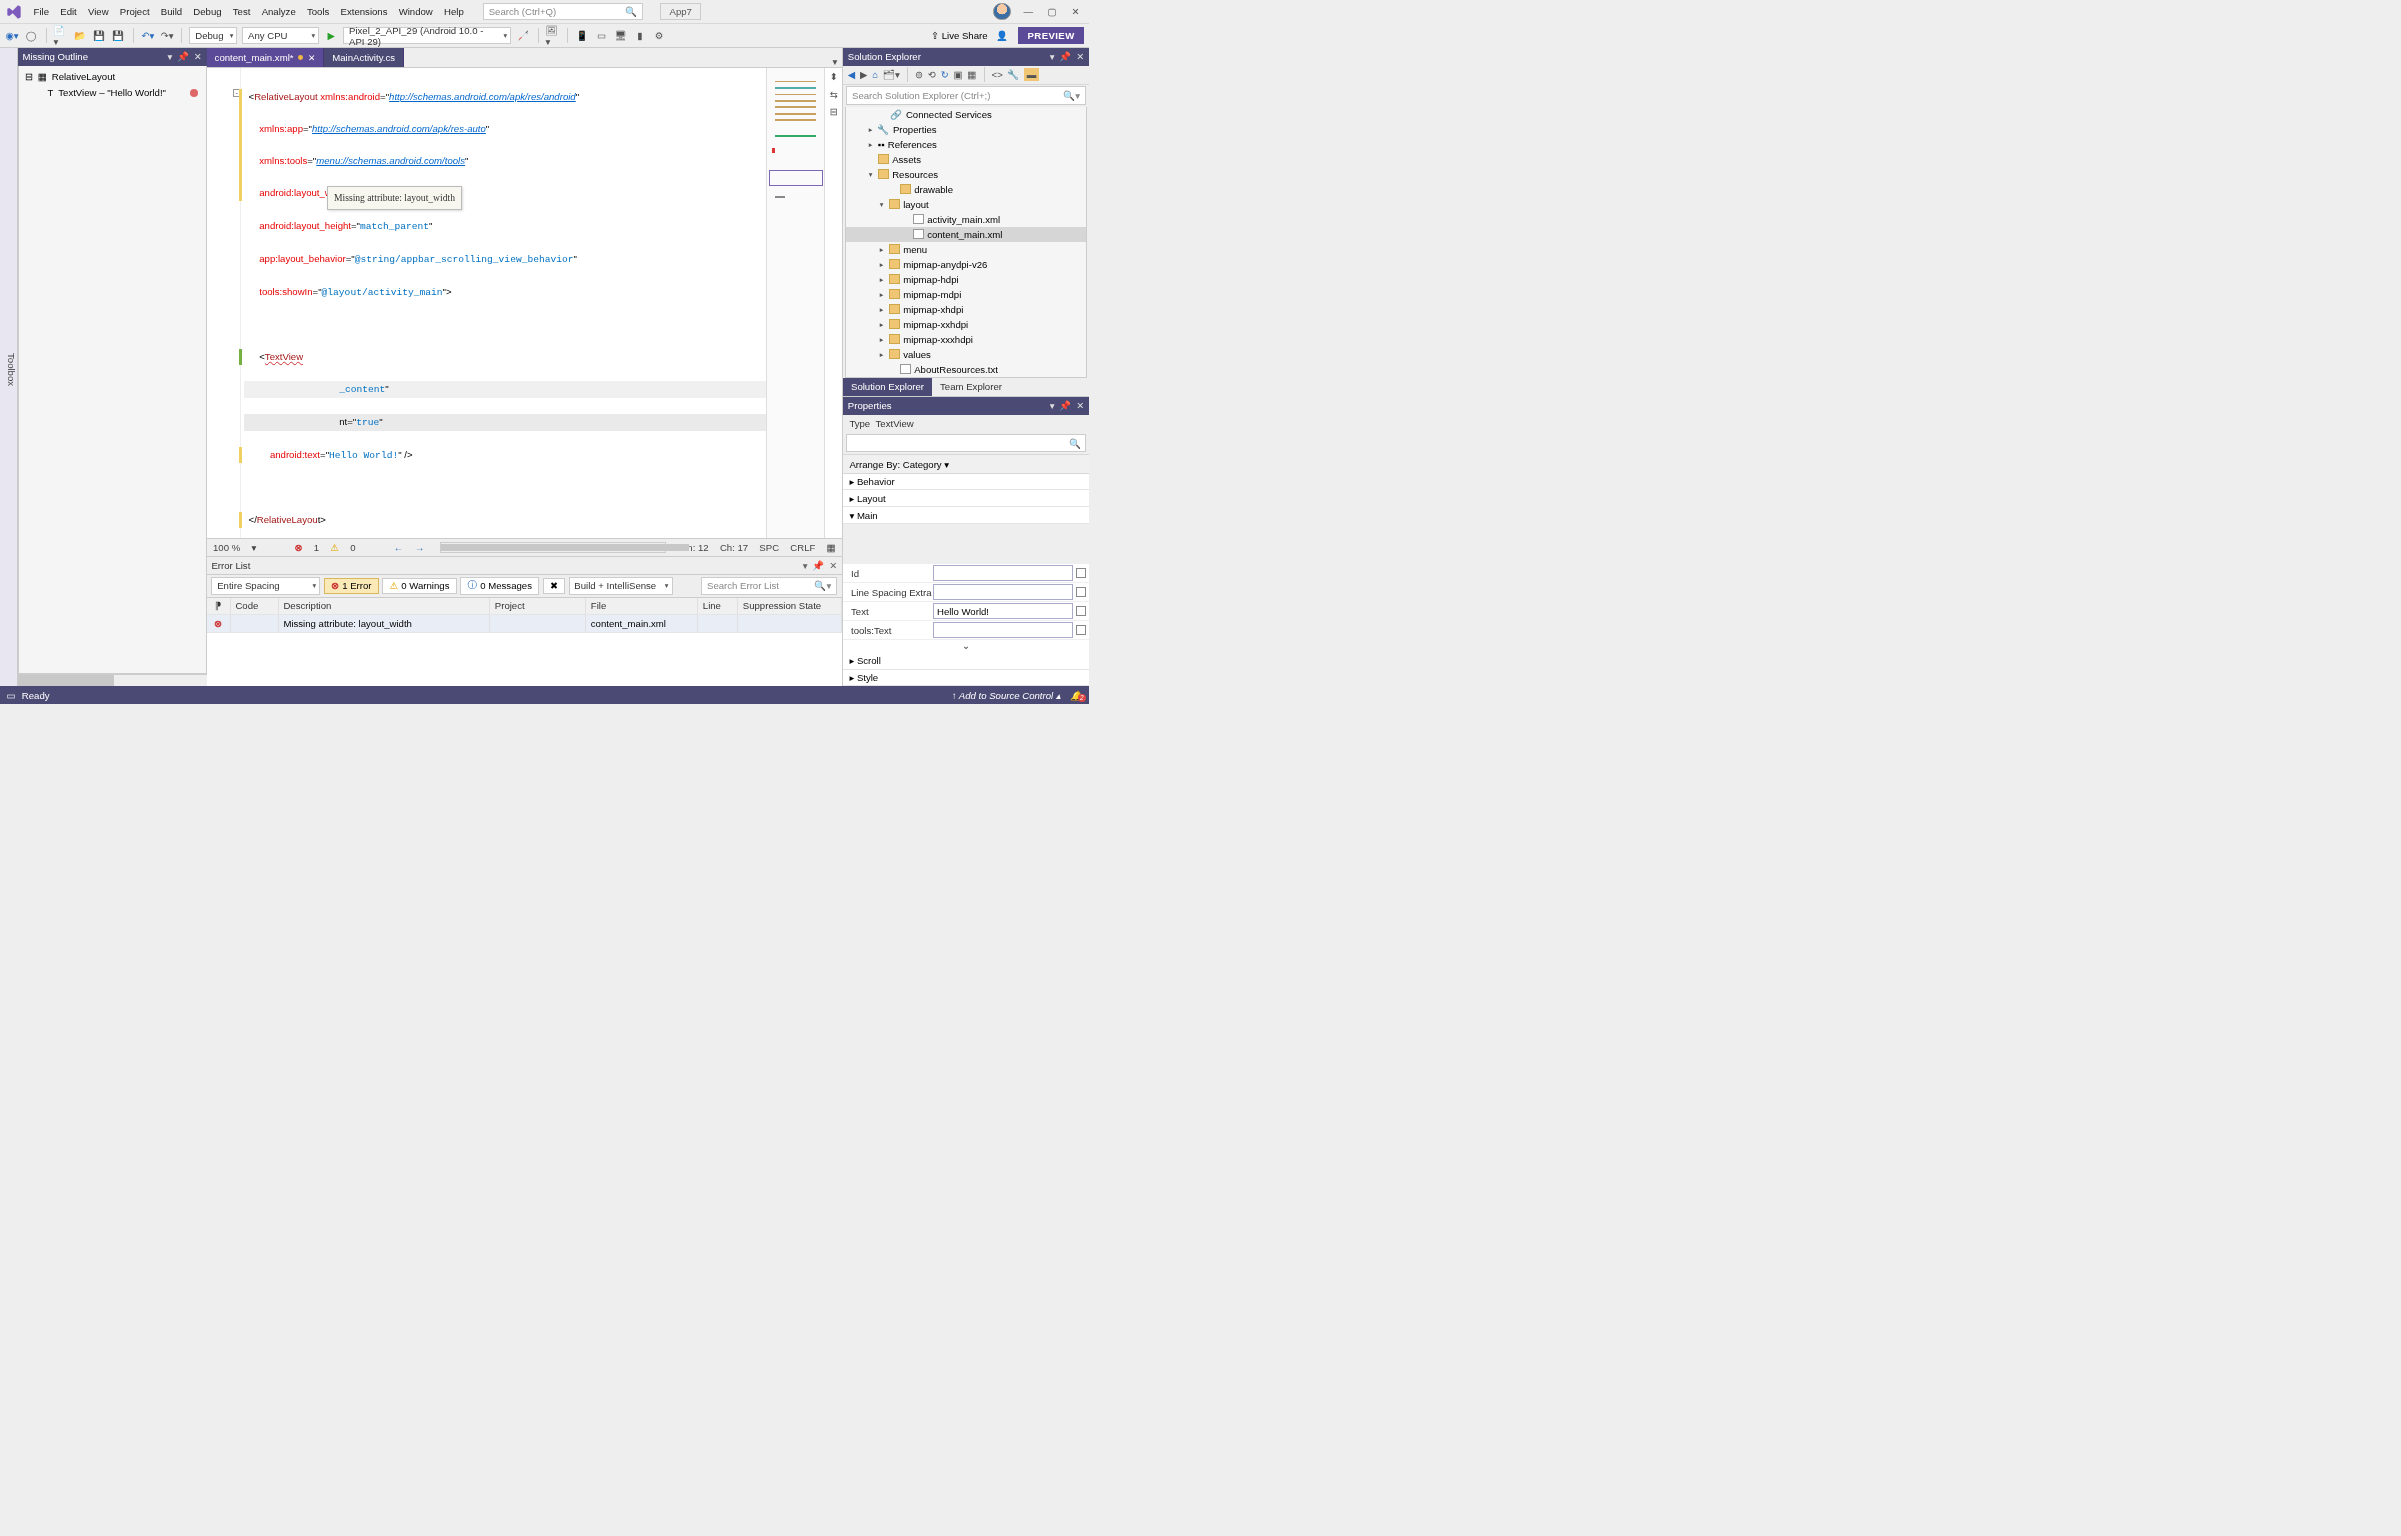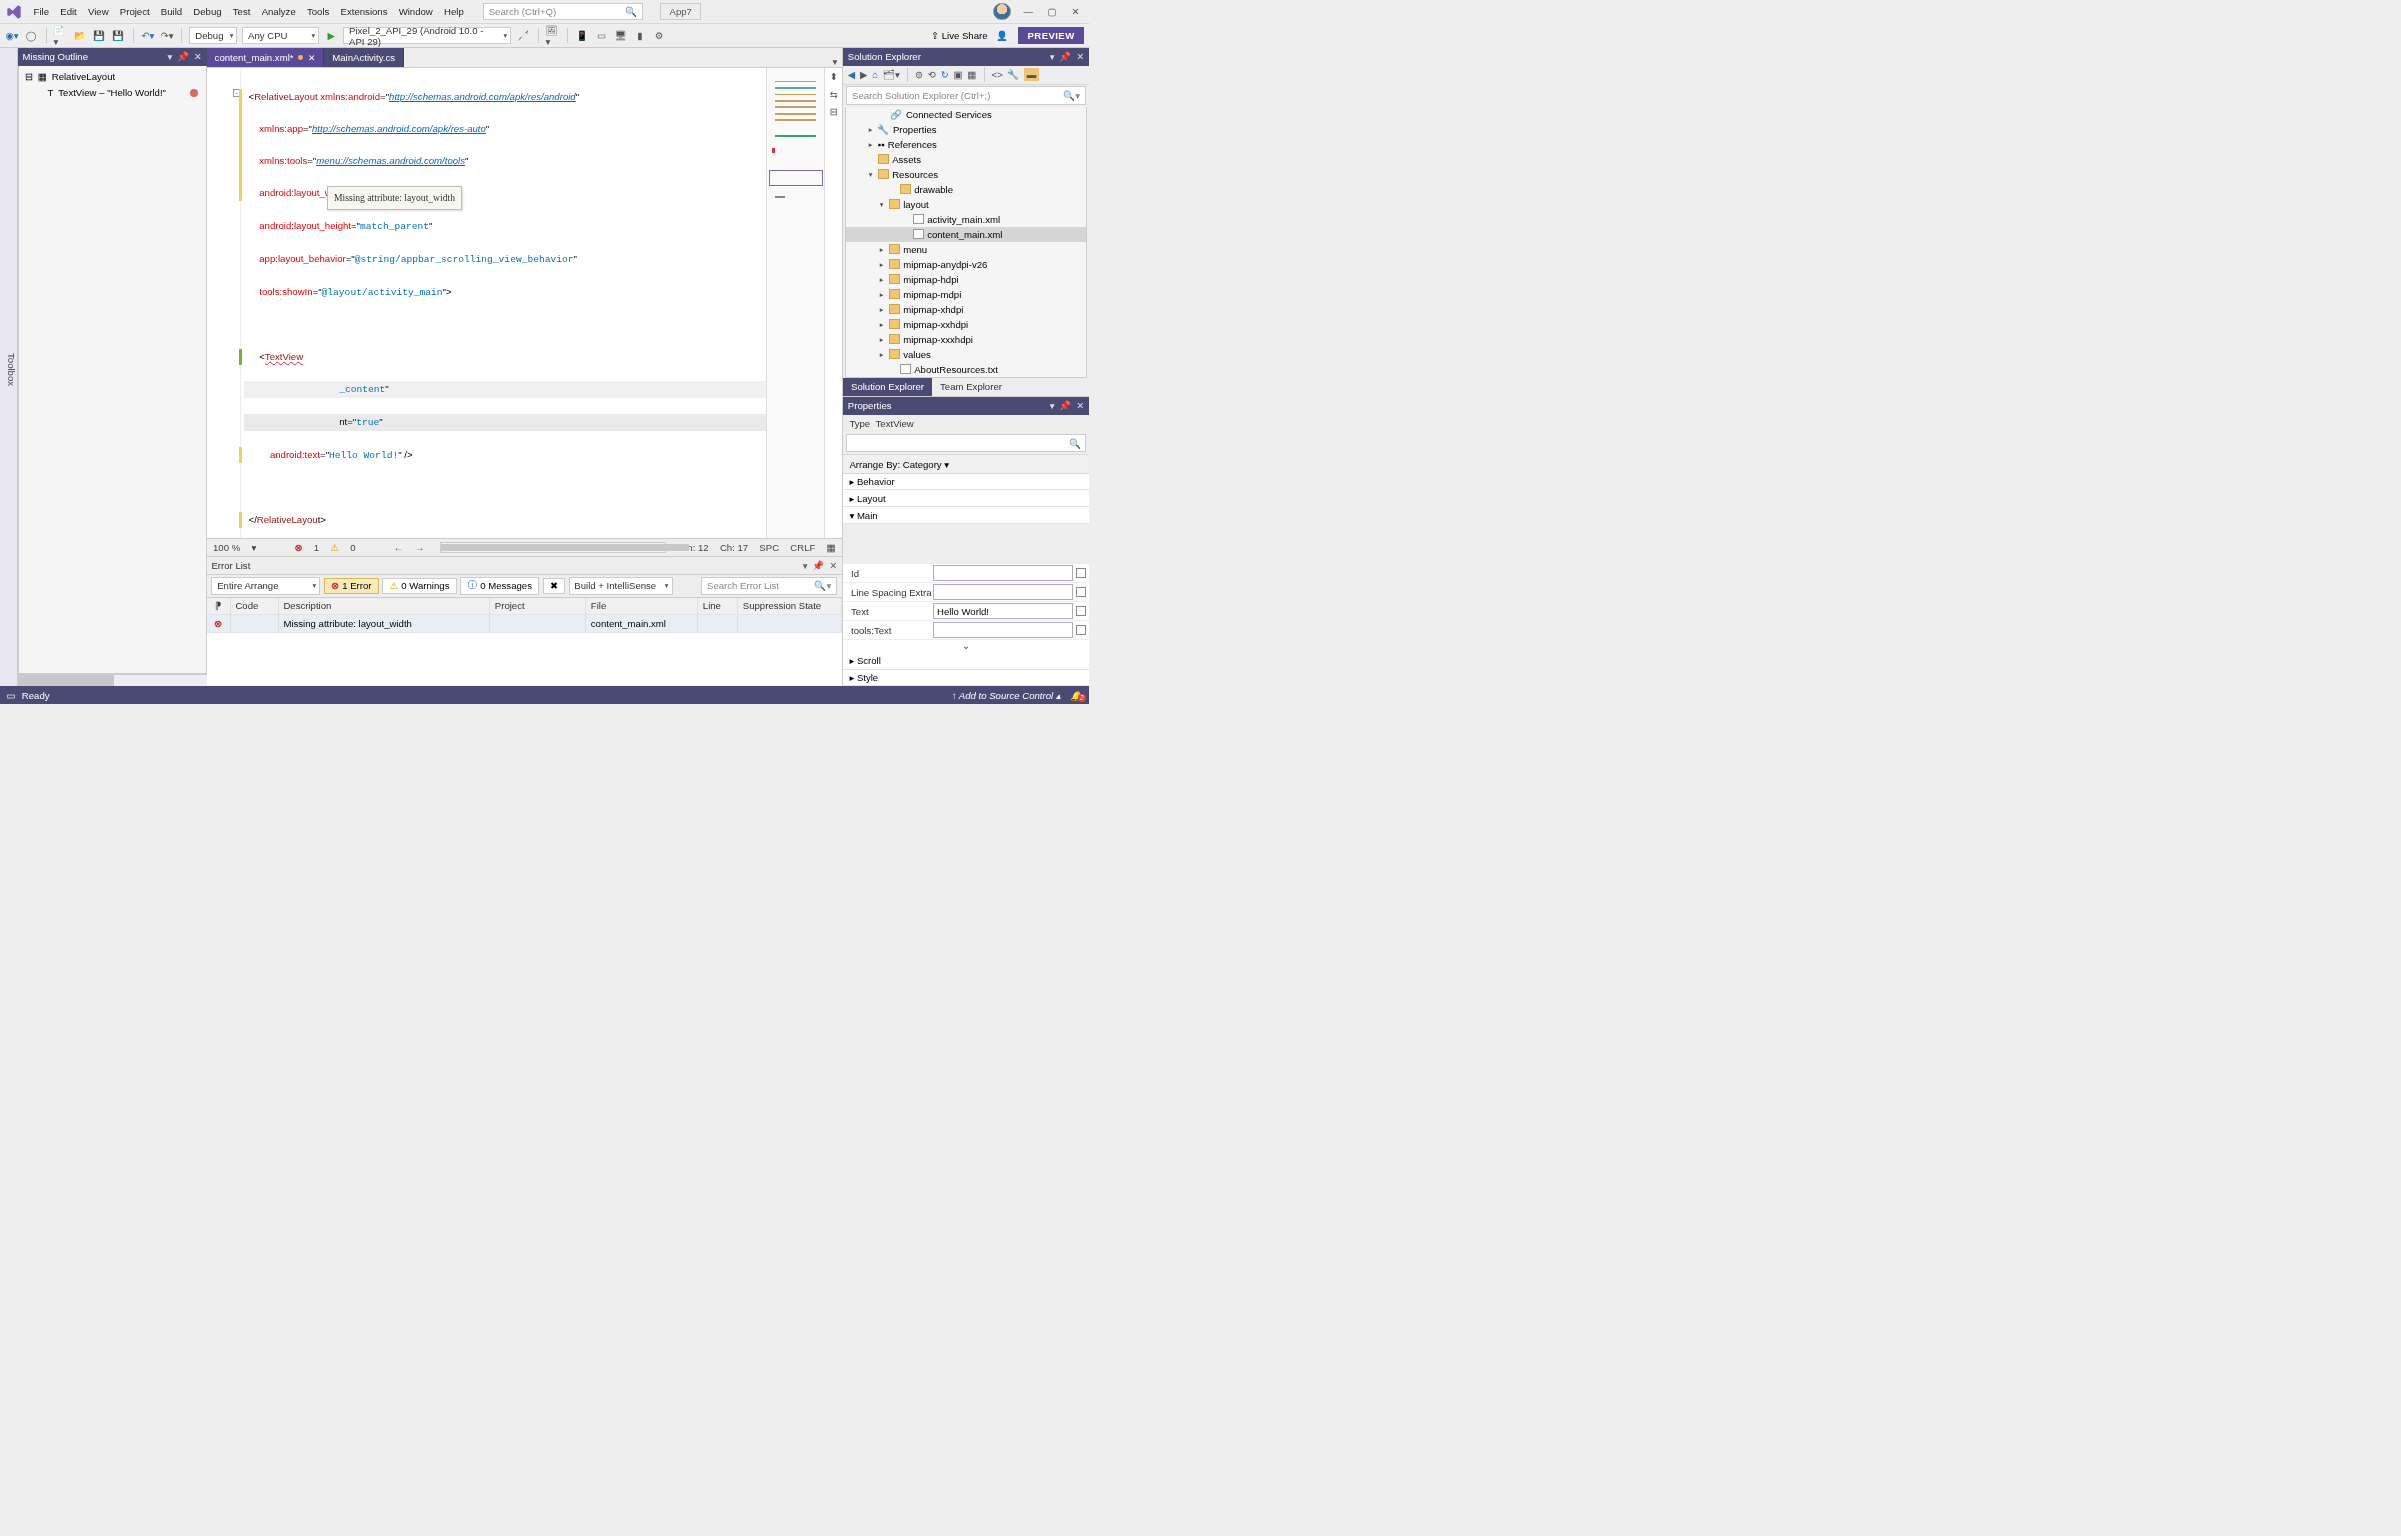--- a/index.html
+++ b/index.html
@@ -288,21 +288,21 @@
     <div class="errlist">
       <div class="pane-hdr light">
         <span>Error List</span>
         <span class="hdr-icons">
             <span>▾</span>
             <span>📌</span>
             <span>✕</span>
           </span>
       </div>
       <div class="err-toolbar">
-        <div class="tb-drop" style="width:109px">Entire Arrange</div>
+        <div class="tb-drop" style="width:109px">Entire Spacing</div>
         <div class="err-chip sel">
             <span class="err-ico">⊗</span>
             <span>1 Error</span>
           </div>
         <div class="err-chip">
             <span class="warn-ico">⚠</span>
             <span>0 Warnings</span>
           </div>
         <div class="err-chip">
             <span style="color:#2a6cbf">ⓘ</span>

